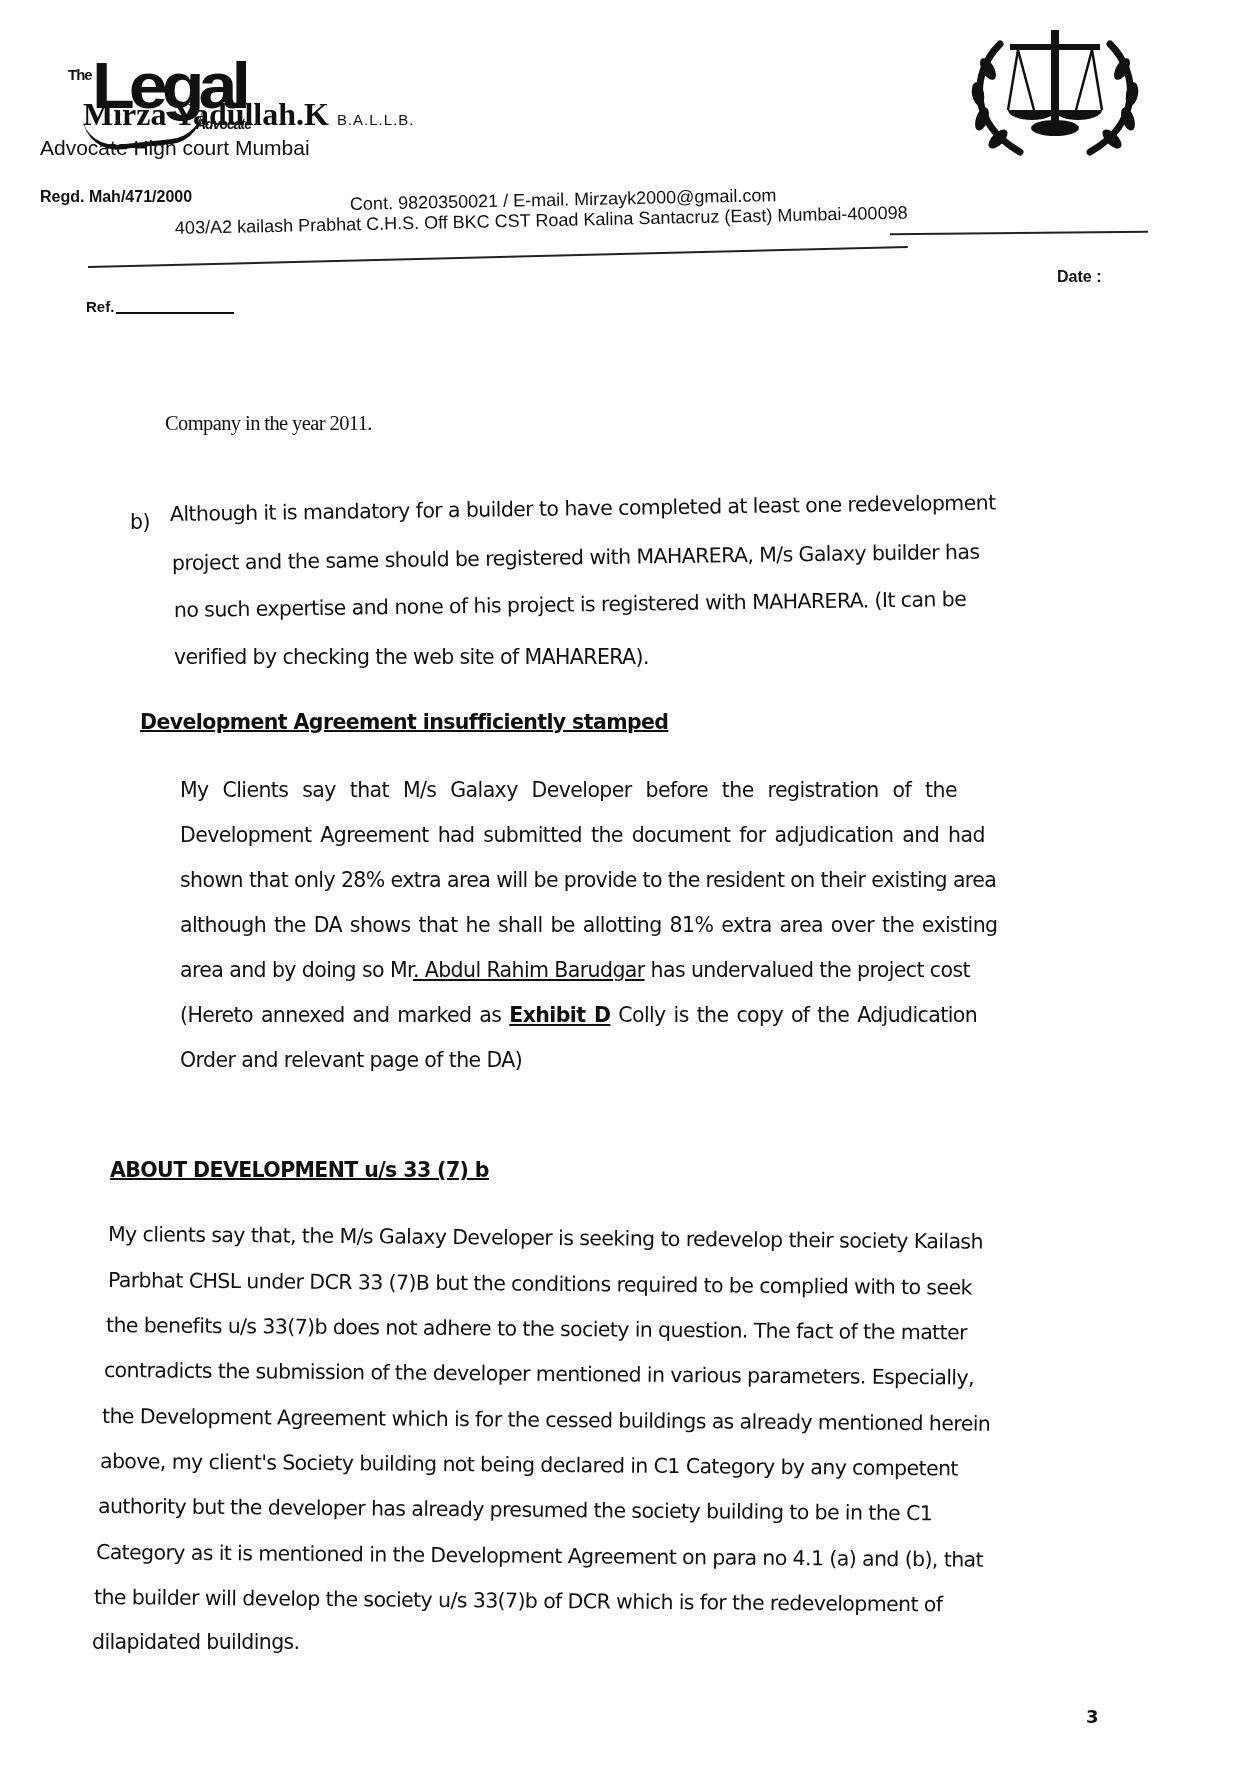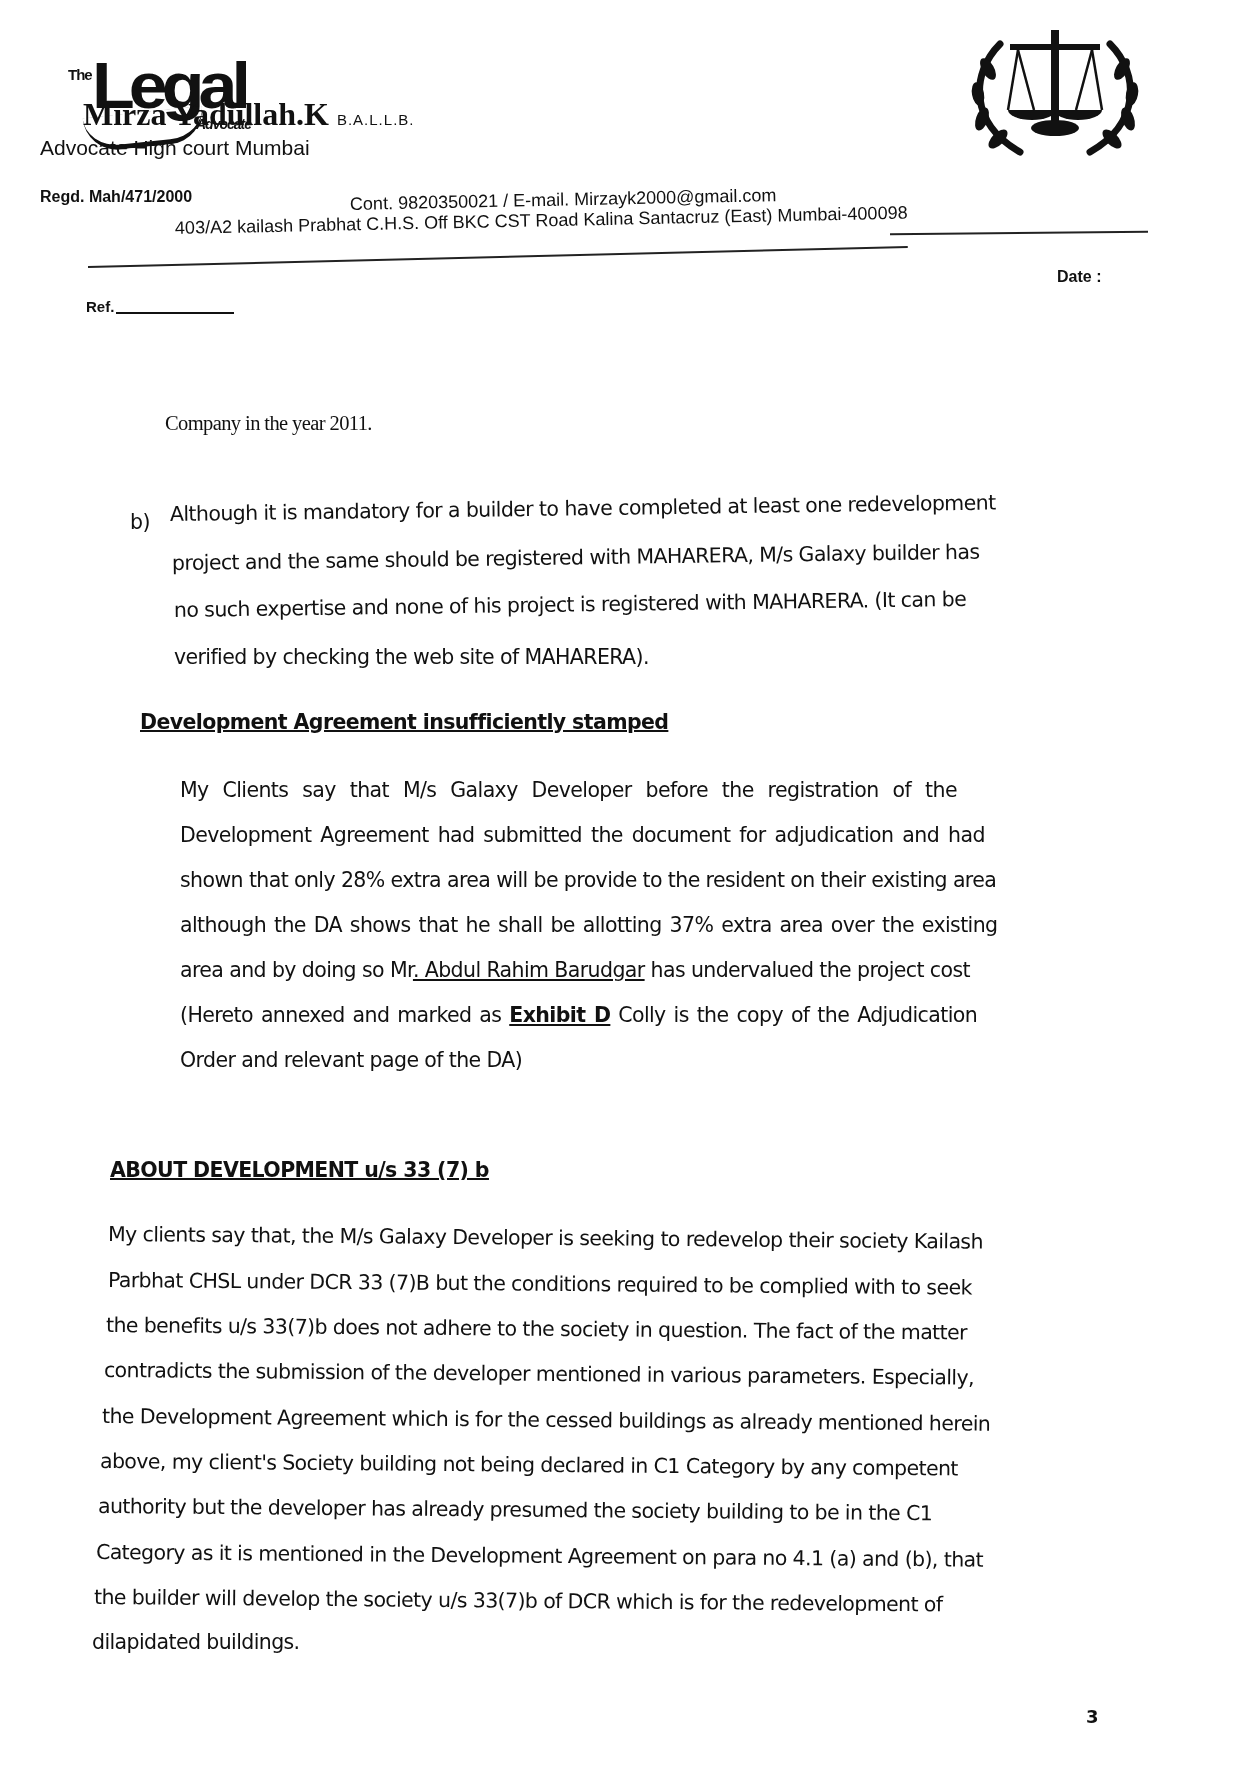--- a/index.html
+++ b/index.html
@@ -91,21 +91,21 @@
   <div class="p-line" style="left:170px;top:502px;transform:rotate(-0.8deg);transform-origin:left;">Although it is mandatory for a builder to have completed at least one redevelopment</div>
   <div class="p-line" style="left:172px;top:551px;transform:rotate(-0.8deg);transform-origin:left;">project and the same should be registered with MAHARERA, M/s Galaxy builder has</div>
   <div class="p-line" style="left:174px;top:598px;transform:rotate(-0.8deg);transform-origin:left;">no such expertise and none of his project is registered with MAHARERA. (It can be</div>
   <div class="p-line" style="left:174px;top:645px;">verified by checking the web site of MAHARERA).</div>
 
   <div class="p-line heading" style="left:140px;top:710px;">Development Agreement insufficiently stamped</div>
 
   <div class="p-line" style="left:180px;top:778px;word-spacing:8px;">My Clients say that M/s Galaxy Developer before the registration of the</div>
   <div class="p-line" style="left:180px;top:823px;word-spacing:3px;">Development Agreement had submitted the document for adjudication and had</div>
   <div class="p-line" style="left:180px;top:868px;">shown that only 28% extra area will be provide to the resident on their existing area</div>
-  <div class="p-line" style="left:180px;top:913px;word-spacing:2px;">although the DA shows that he shall be allotting 37% extra area over the existing</div>
+  <div class="p-line" style="left:180px;top:913px;word-spacing:2px;">although the DA shows that he shall be allotting 81% extra area over the existing</div>
   <div class="p-line" style="left:180px;top:958px;"><span>area and by doing so Mr</span><span class="uline">. Abdul Rahim Barudgar</span><span> has undervalued the project cost</span></div>
   <div class="p-line" style="left:180px;top:1003px;word-spacing:2px;"><span>(Hereto annexed and marked as </span><span class="bold-u">Exhibit D</span><span> Colly is the copy of the Adjudication</span></div>
   <div class="p-line" style="left:180px;top:1048px;">Order and relevant page of the DA)</div>
 
   <div class="p-line heading" style="left:110px;top:1158px;">ABOUT DEVELOPMENT u/s 33 (7) b</div>
 
   <div class="p-line" style="left:108px;top:1222px;transform:rotate(0.5deg);transform-origin:left;">My clients say that, the M/s Galaxy Developer is seeking to redevelop their society Kailash</div>
   <div class="p-line" style="left:108px;top:1268px;transform:rotate(0.5deg);transform-origin:left;">Parbhat CHSL under DCR 33 (7)B  but the conditions required to be complied with to seek</div>
   <div class="p-line" style="left:106px;top:1313px;transform:rotate(0.5deg);transform-origin:left;">the benefits u/s 33(7)b does not adhere to the society in question. The fact of the matter</div>
   <div class="p-line" style="left:104px;top:1358px;transform:rotate(0.5deg);transform-origin:left;">contradicts the submission of the developer mentioned in various parameters. Especially,</div>

